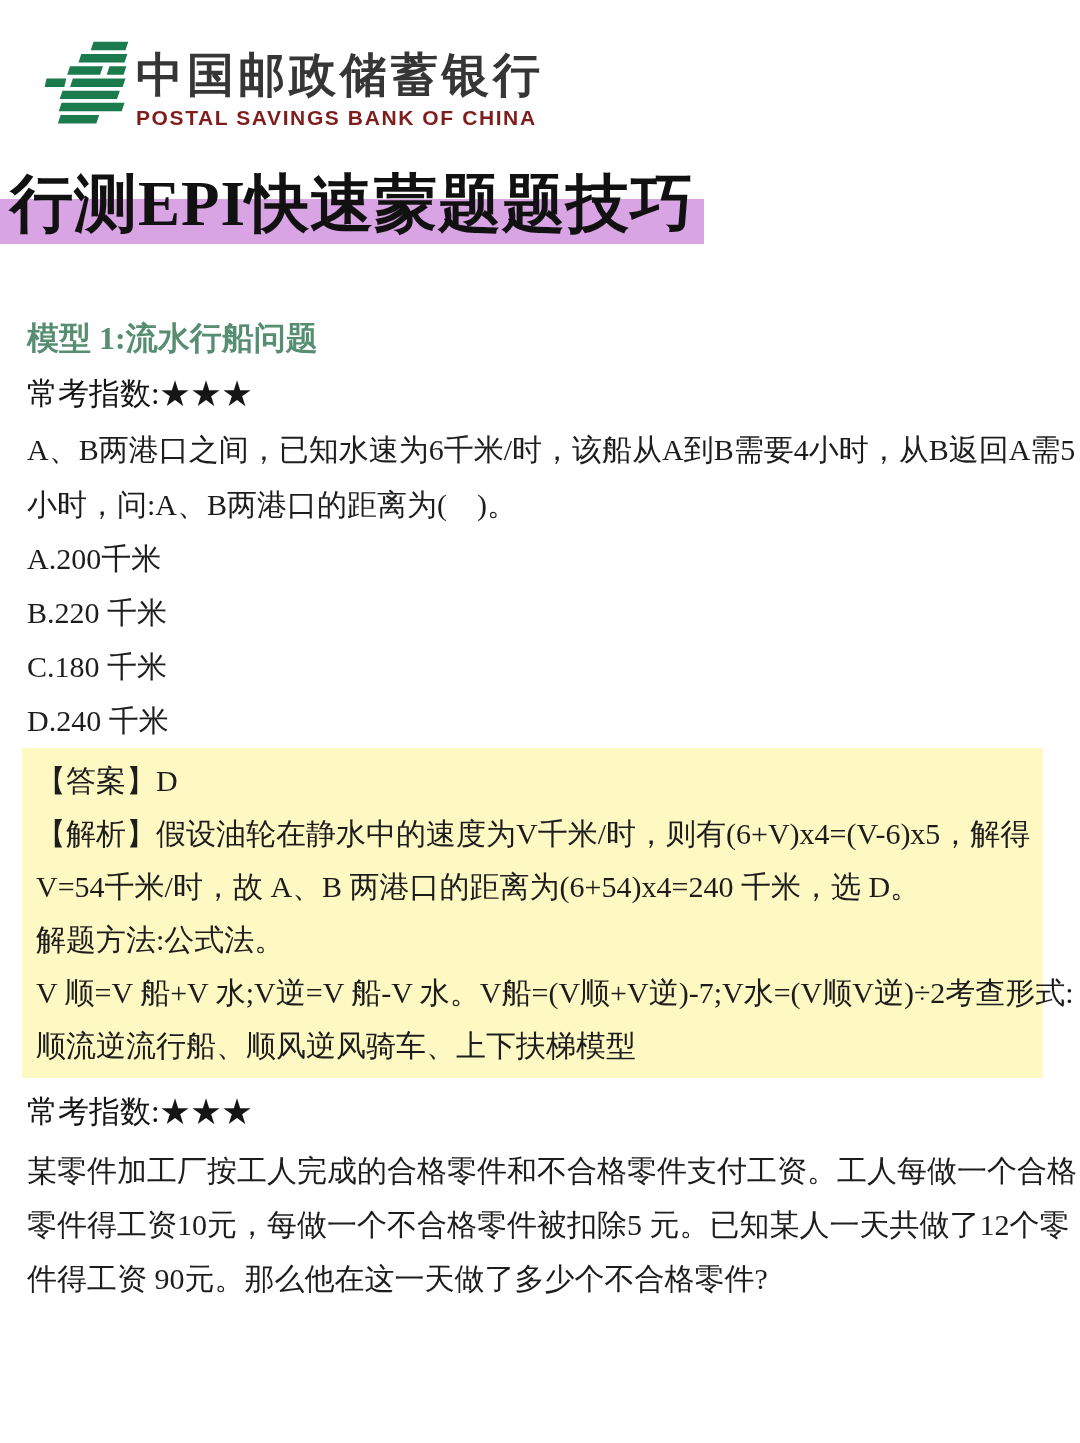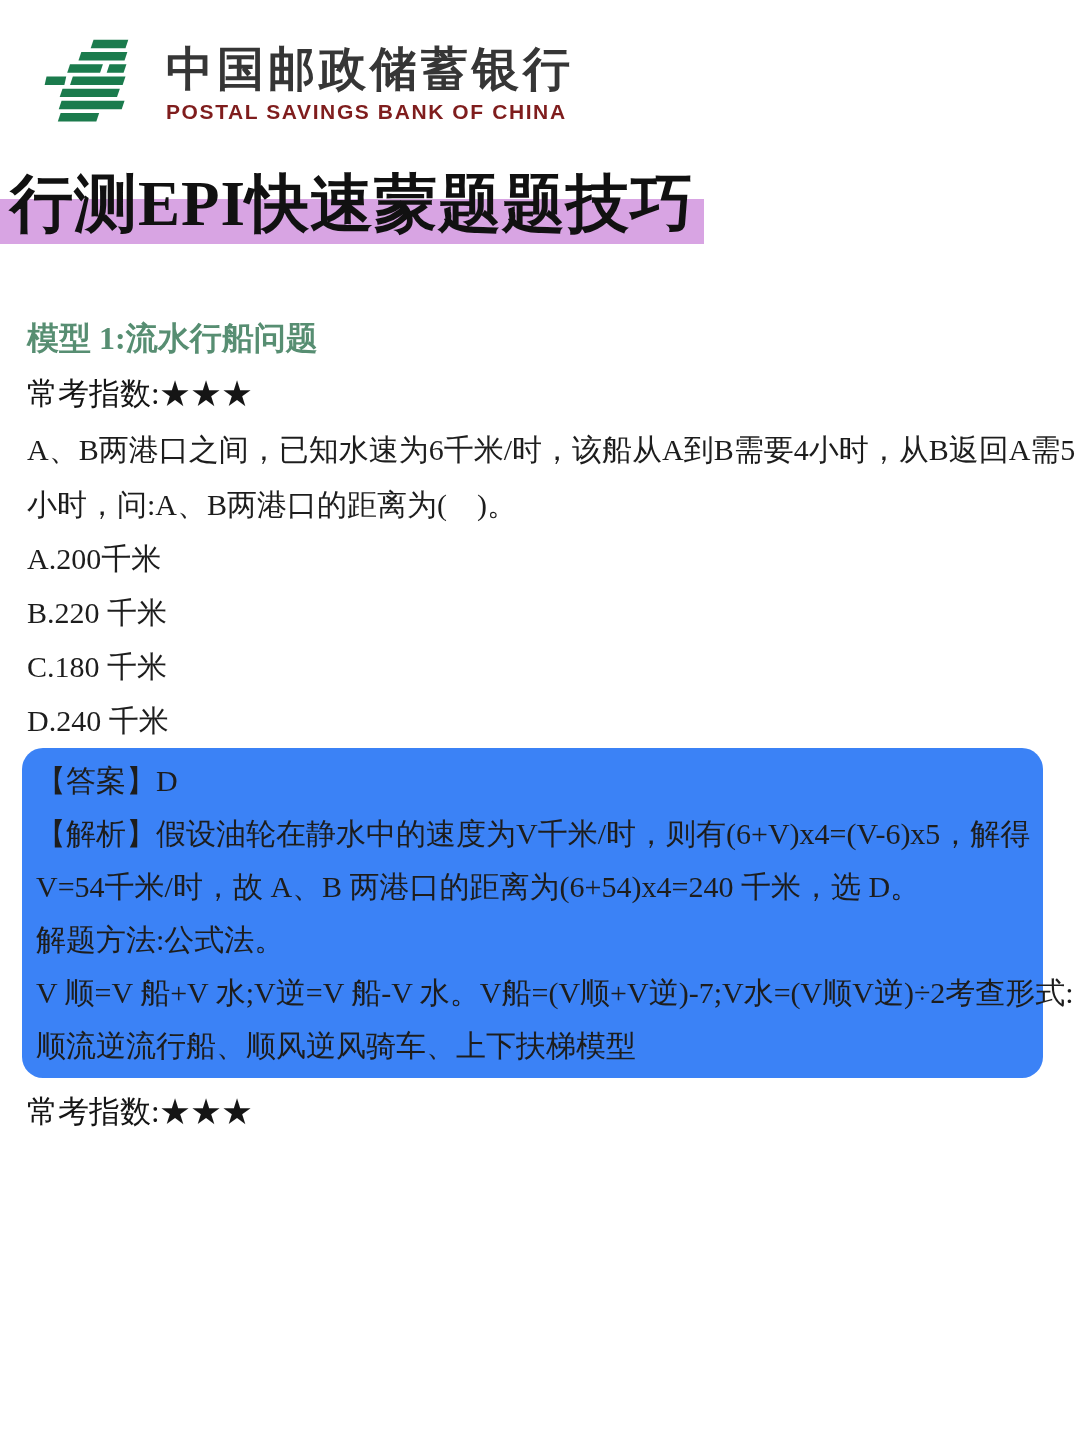--- a/index.html
+++ b/index.html
@@ -8,24 +8,24 @@
     background: #ffffff;
     overflow: hidden;
     font-family: "Liberation Serif", "DejaVu Serif", serif;
     color: #1d1d1d;
   }
   .page { width: 1080px; height: 1443px; position: relative; }
 
   
   .bank-header {
     display: flex;
-    align-items: center;
+    align-items: flex-end;
     margin: 34px 0 0 40px;
     height: 98px;
-    gap: 34px;
+    gap: 4px;
   }
   .bank-emblem { width: 92px; height: 94px; flex: 0 0 auto; }
   .bank-names { display: flex; flex-direction: column; }
   .bank-name-zh {
     font-family: "Liberation Sans", "DejaVu Sans", sans-serif;
     font-weight: 900;
     font-size: 47px;
     letter-spacing: 4px;
     color: #363636;
     line-height: 58px;
@@ -92,23 +92,22 @@
     line-height: 54px;
     height: 54px;
     white-space: nowrap;
   }
   .q2-block { margin-top: 12px; }
   .q2-block .body-line { line-height: 54px; height: 54px; }
 
   
   .answer-block {
     margin: 0 -3px 0 -5px;
-    background: #3b82f6;
+    background: #fef9c3;
     padding: 6px 6px 6px 14px;
-    border-radius: 21px;
   }
   .answer-block .body-line {
     line-height: 53px;
     height: 53px;
   }
 </style>
 </head>
 <body>
 
 <div class="page">
@@ -158,15 +157,20 @@
       <div class="body-line">【答案】D</div>
       <div class="body-line">【解析】假设油轮在静水中的速度为V千米/时，则有(6+V)x4=(V-6)x5，解得</div>
       <div class="body-line">V=54千米/时，故 A、B 两港口的距离为(6+54)x4=240 千米，选 D。</div>
       <div class="body-line">解题方法:公式法。</div>
       <div class="body-line">V 顺=V 船+V 水;V逆=V 船-V 水。V船=(V顺+V逆)-7;V水=(V顺V逆)÷2考查形式:</div>
       <div class="body-line">顺流逆流行船、顺风逆风骑车、上下扶梯模型</div>
     </div>
 
     <div class="freq-line second">常考指数:★★★</div>
 
+    <div class="q2-block">
+      <div class="body-line">某零件加工厂按工人完成的合格零件和不合格零件支付工资。工人每做一个合格</div>
+      <div class="body-line">零件得工资10元，每做一个不合格零件被扣除5 元。已知某人一天共做了12个零</div>
+      <div class="body-line">件得工资 90元。那么他在这一天做了多少个不合格零件?</div>
+    </div>
 
   </div>
 </div>
 
 </body></html>

